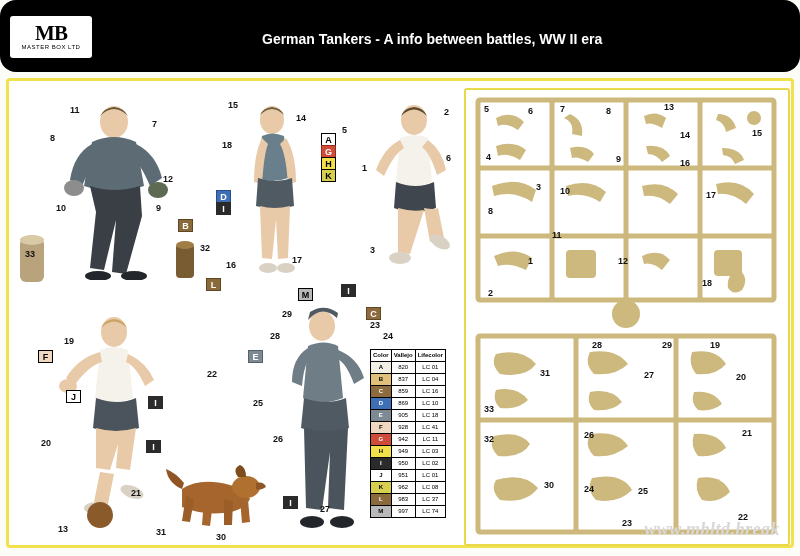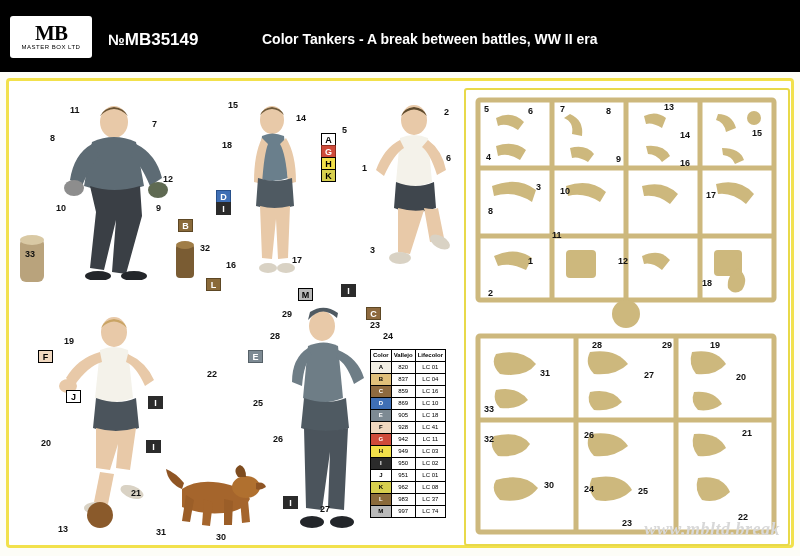--- a/index.html
+++ b/index.html
@@ -12,20 +12,21 @@
   .sheet{
     position:relative;
     width:800px;height:556px;
     background:#fdfdf7;
     box-sizing:border-box;
   }
   
   .header{
     position:absolute;left:0;top:0;width:800px;height:72px;
     background:#000000;
+    border-radius:16px;
   }
   .logo{
     position:absolute;left:10px;top:16px;width:82px;height:42px;
     background:#ffffff;border-radius:3px;
     display:flex;flex-direction:column;align-items:center;justify-content:center;
   }
   .logo-mb{
     font-family:"Liberation Serif", serif;
     font-weight:bold;font-size:21px;color:#000;letter-spacing:-1px;line-height:20px;
   }
@@ -110,24 +111,21 @@
 </head>
 <body>
 
 <div class="sheet">
 
   <div class="header">
     <div class="logo">
       <div class="logo-mb">MB</div>
       <div class="logo-sub">MASTER BOX LTD</div>
     </div>
-    <div class="kit-no">
-      <span class="num">№</span><span>MB35149</span>
-    </div>
-    <div class="title">Color Tankers - A break between battles, WW II era</div>
+    <div class="title">German Tankers - A info between battles, WW II era</div>
   </div>
 
   <div class="frame"></div>
 
   <div class="ph" style="left:30px;top:100px;width:170px;height:180px;">
     <svg width="170" height="180" viewBox="0 0 170 180">
 
       <ellipse cx="84" cy="22" rx="14" ry="16" fill="#e8c9a8"></ellipse>
       <path d="M70 16 q14 -14 28 0 q-4 -8 -14 -9 q-10 1 -14 9z" fill="#6b5434"></path>
 

